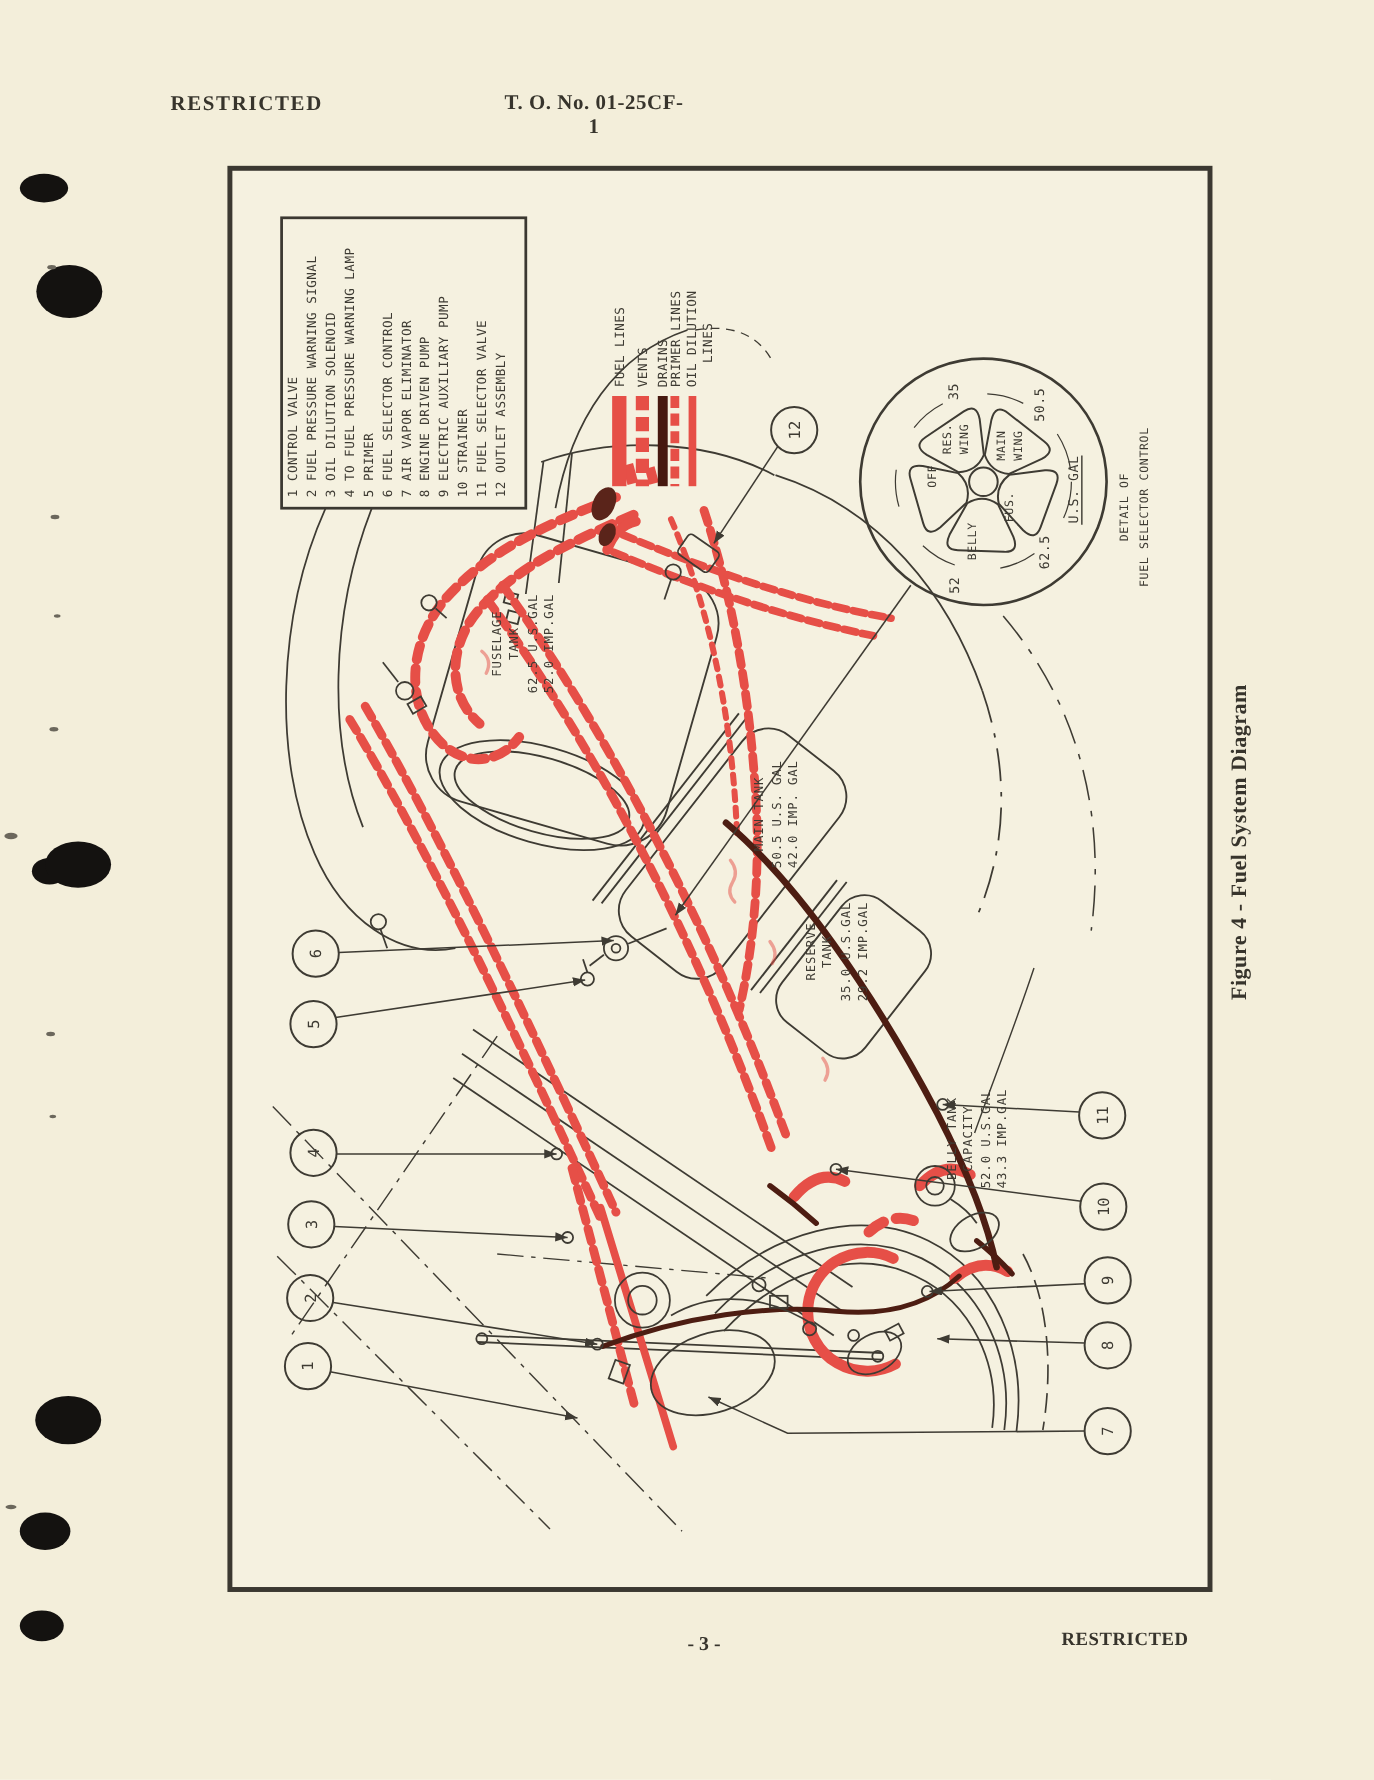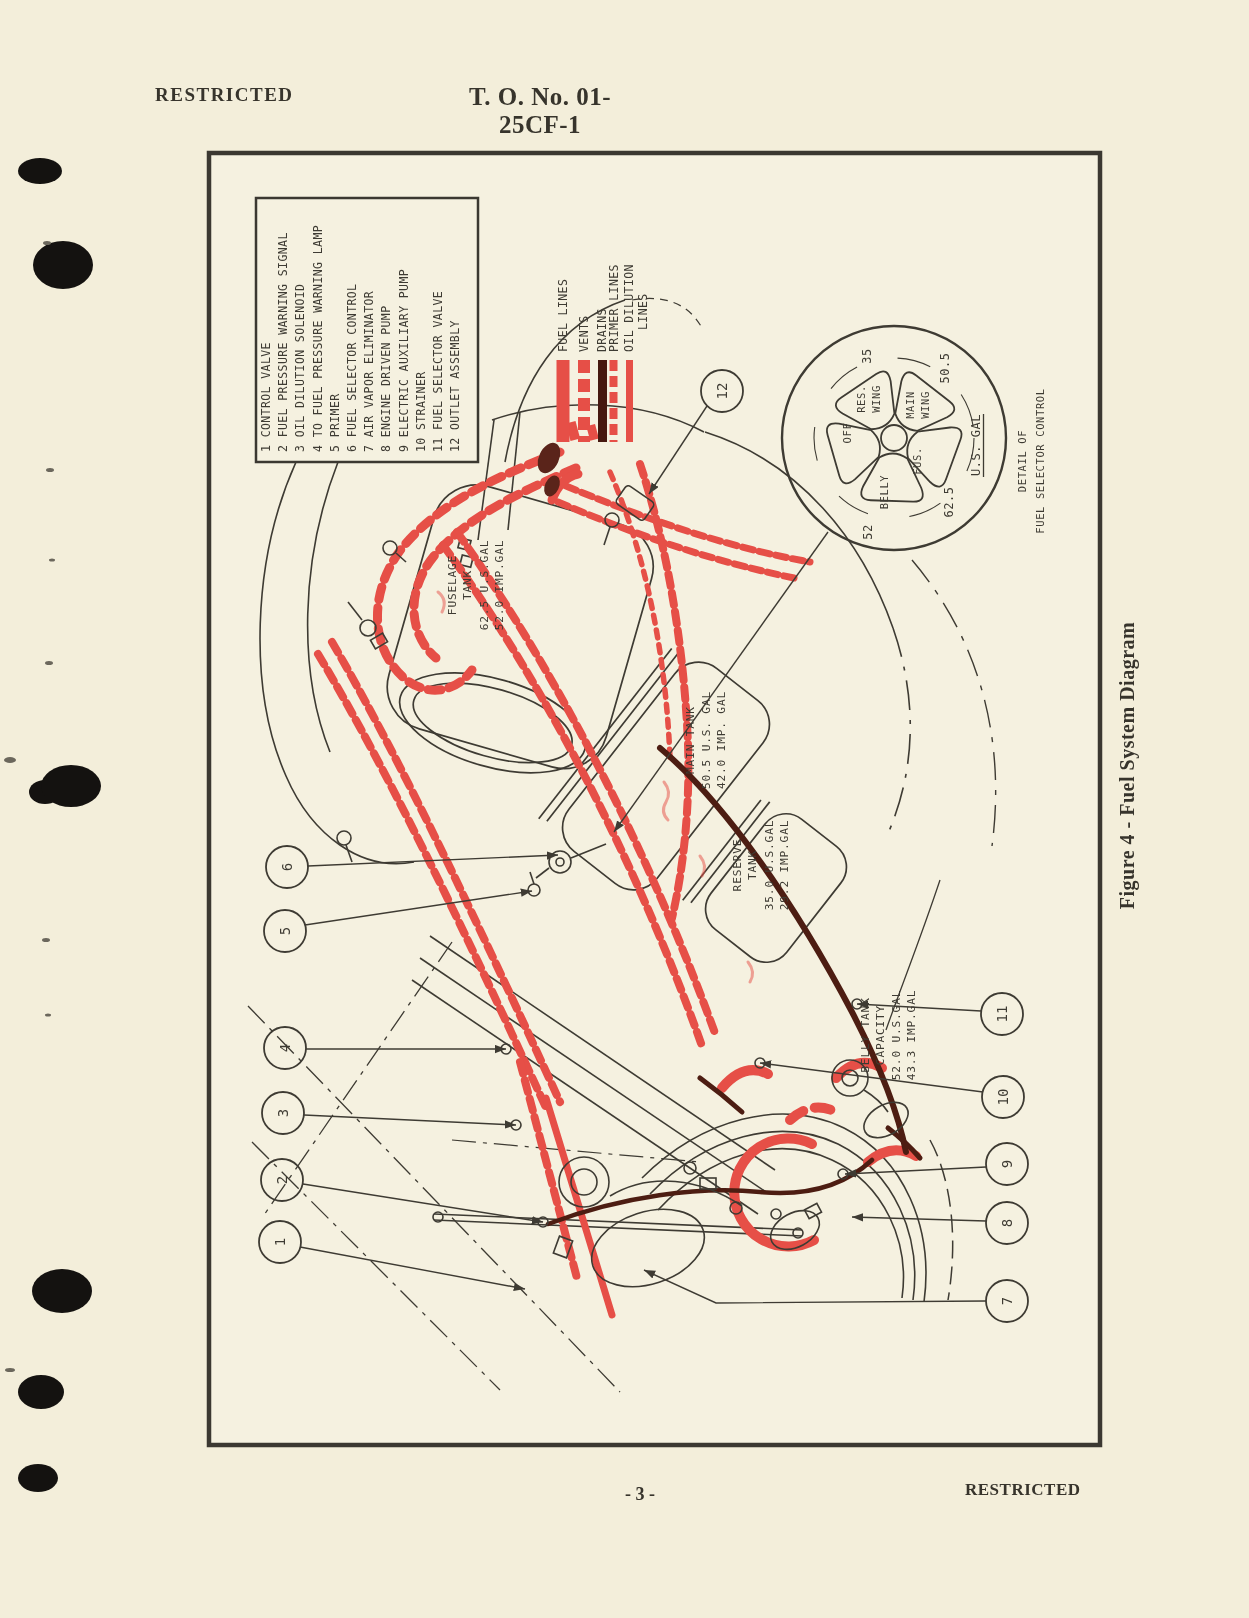--- a/index.html
+++ b/index.html
@@ -1,20 +1,20 @@
 <!DOCTYPE html>
 <html><head>
 <meta charset="utf-8">
 <style>
   html,body{margin:0;padding:0;}
   .page{position:relative;width:1249px;height:1618px;background:#f3eeda;overflow:hidden;
         font-family:"Liberation Serif",serif;}
   .hdr{position:absolute;font-weight:bold;color:#37342c;}
   .hdr-left{left:155px;top:84px;font-size:19px;letter-spacing:1.5px;}
-  .hdr-center{left:455px;top:83px;width:170px;text-align:center;font-size:25px;letter-spacing:.5px;}
+  .hdr-center{left:455px;top:83px;width:170px;text-align:center;font-size:19px;letter-spacing:.5px;}
   .ftr-page{position:absolute;left:600px;top:1484px;width:80px;text-align:center;
             font-weight:bold;font-size:18px;color:#37342c;}
   .ftr-right{position:absolute;left:965px;top:1480px;width:110px;text-align:center;
              font-weight:bold;font-size:17px;letter-spacing:.5px;color:#37342c;}
   .fig-caption{position:absolute;left:917px;top:754px;width:420px;text-align:center;
                transform:rotate(-90deg);font-weight:bold;font-size:20px;letter-spacing:.5px;color:#37342c;}
   svg{position:absolute;left:0;top:0;}
   svg text{fill:#3e3b33;font-family:"DejaVu Sans Mono",monospace;}
   .tl{font-size:11.5px;letter-spacing:.4px;}
   .tk{font-size:11.2px;letter-spacing:.8px;}

